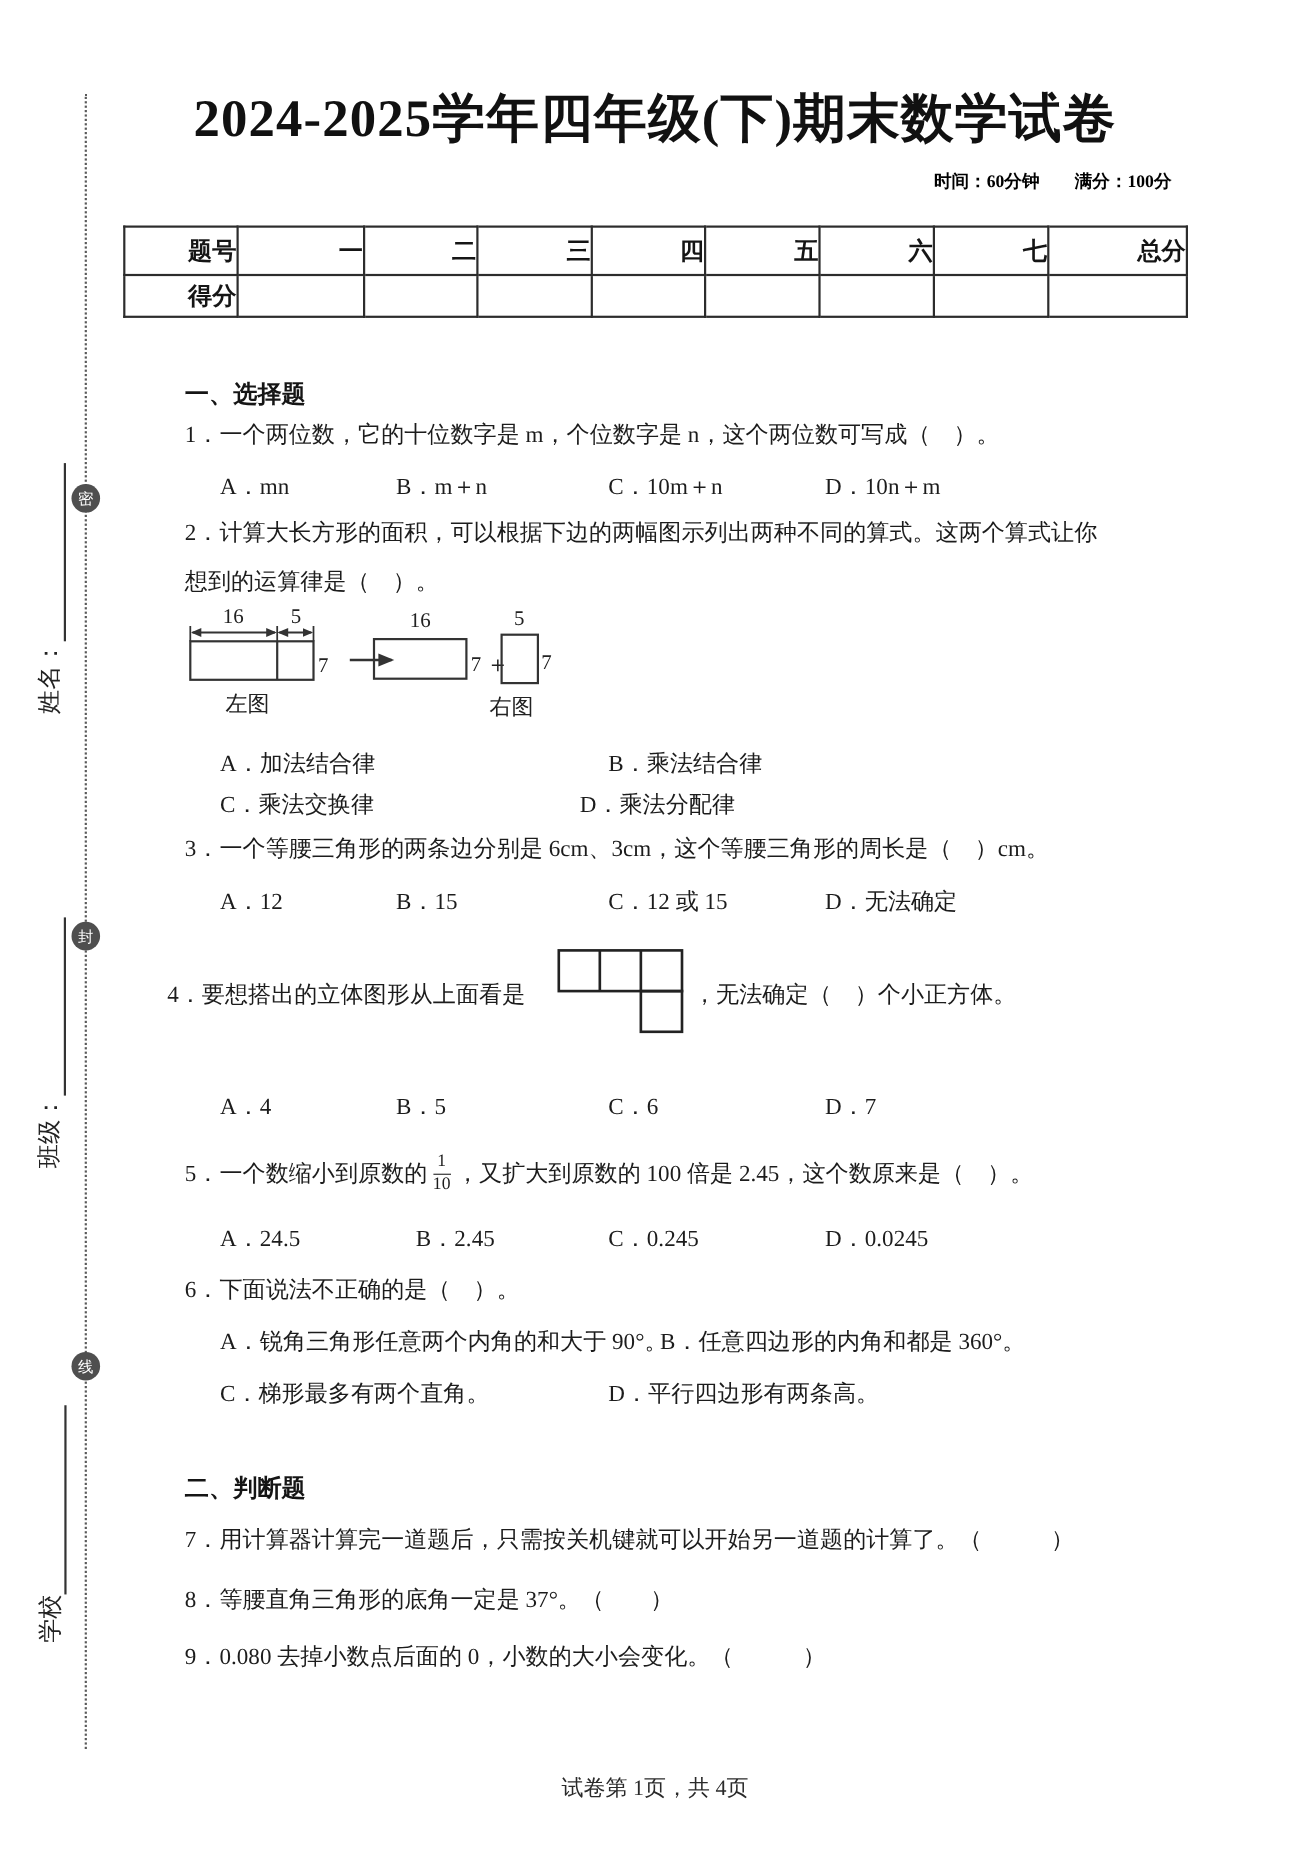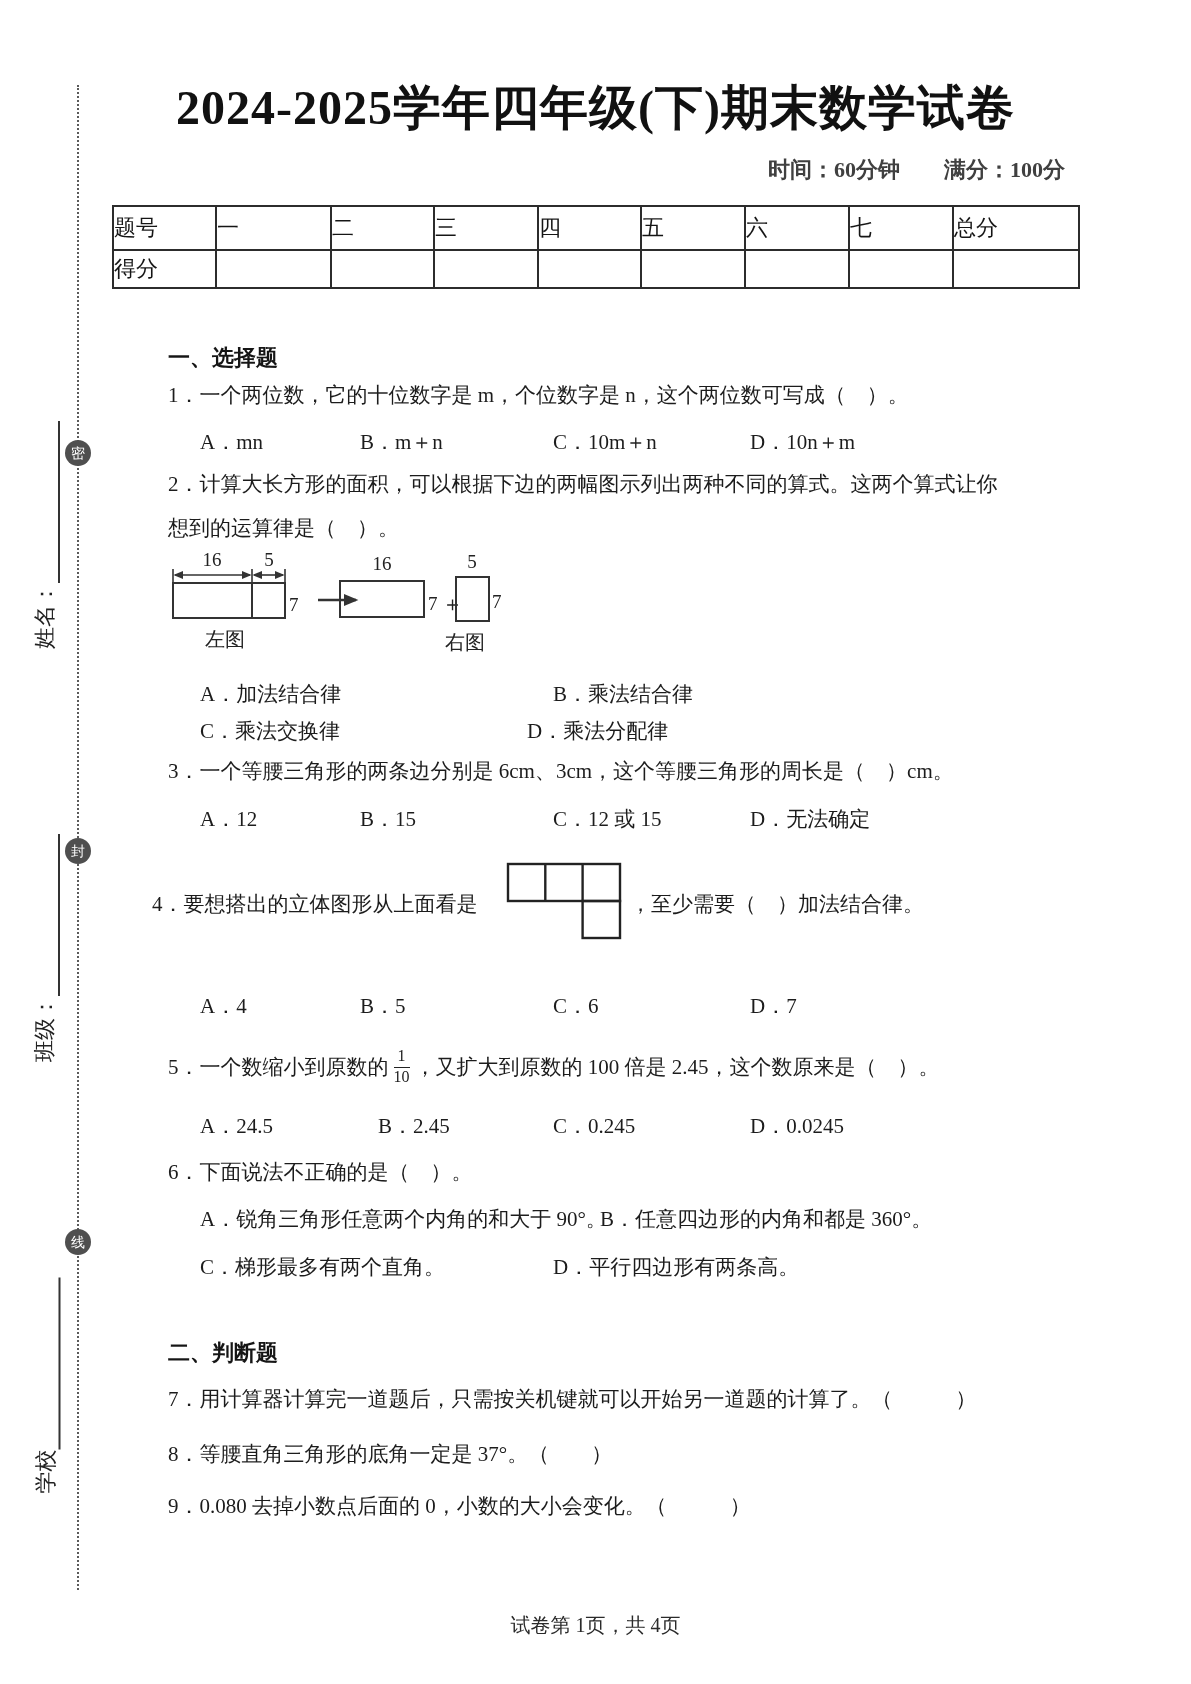--- a/index.html
+++ b/index.html
@@ -6,28 +6,28 @@
   html,body { background:#e9e9e9; }
   body { width:1191px; height:1684px; position:relative; margin:0 auto;
          font-family:"Liberation Serif","DejaVu Serif",serif; color:#1c1c1c; }
   .page { position:absolute; inset:0; background:#ffffff; overflow:hidden; }
   .abs { position:absolute; }
 
   
   .title { left:0; top:76px; width:1191px; text-align:center;
            font-size:48px; font-weight:bold; letter-spacing:1px; color:#111; }
   .meta  { left:565px; top:155px; width:500px; text-align:right;
-           font-size:22px; font-weight:bold; color:#404040; }
+           font-size:16px; font-weight:bold; color:#000000; }
 
   
   .score-table { position:absolute; left:112px; top:205px; width:966px;
                  border-collapse:collapse; table-layout:fixed; }
-  .score-table td { border:2px solid #2c2c2c; text-align:left; vertical-align:middle;
+  .score-table td { border:2px solid #2c2c2c; text-align:right; vertical-align:middle;
                     font-family:"Liberation Sans","DejaVu Sans",sans-serif;
-                    font-weight:normal; font-size:22px; color:#151515; }
+                    font-weight:bold; font-size:22px; color:#151515; }
   .score-table tr:first-child td { height:44px; }
   .score-table tr:last-child  td { height:38px; }
 
   
   .seal-dotted { left:77px; top:85px; height:1505px; width:0;
                  border-left:2px dotted #5a5a5a; }
   .seal-stamp { width:26px; height:26px; border-radius:50%; background:#4f4f4f;
                 color:#fff; font-family:"Liberation Sans","DejaVu Sans",sans-serif;
                 font-size:14px; line-height:26px; text-align:center; left:65px; }
   .seal-field { position:absolute; left:-75px; height:30px; transform:rotate(-90deg);
@@ -173,21 +173,21 @@
   <div class="abs opt" style="left:553px; top:805px;">C．12 或 15</div>
   <div class="abs opt" style="left:750px; top:805px;">D．无法确定</div>
 
   <div class="abs q" style="left:152px; top:890px;">4．要想搭出的立体图形从上面看是</div>
   <svg class="abs" style="left:506px; top:862px;" width="118" height="80" viewBox="0 0 118 80">
     <rect x="2" y="2" width="112" height="37" fill="none" stroke="#222" stroke-width="2.4"></rect>
     <line x1="39.3" y1="2" x2="39.3" y2="39" stroke="#222" stroke-width="2.4"></line>
     <line x1="76.6" y1="2" x2="76.6" y2="39" stroke="#222" stroke-width="2.4"></line>
     <rect x="76.6" y="39" width="37.4" height="37" fill="none" stroke="#222" stroke-width="2.4"></rect>
   </svg>
-  <div class="abs q" style="left:630px; top:890px;">，至少需要（　）加法结合律。</div>
+  <div class="abs q" style="left:630px; top:890px;">，无法确定（　）个小正方体。</div>
   <div class="abs opt" style="left:200px; top:992px;">A．4</div>
   <div class="abs opt" style="left:360px; top:992px;">B．5</div>
   <div class="abs opt" style="left:553px; top:992px;">C．6</div>
   <div class="abs opt" style="left:750px; top:992px;">D．7</div>
 
   <div class="abs q q5row" style="left:168px; top:1036px; height:62px;">
     <span>5．一个数缩小到原数的</span>
     <span class="frac">
       <span>1</span>
       <span class="bar"></span>

